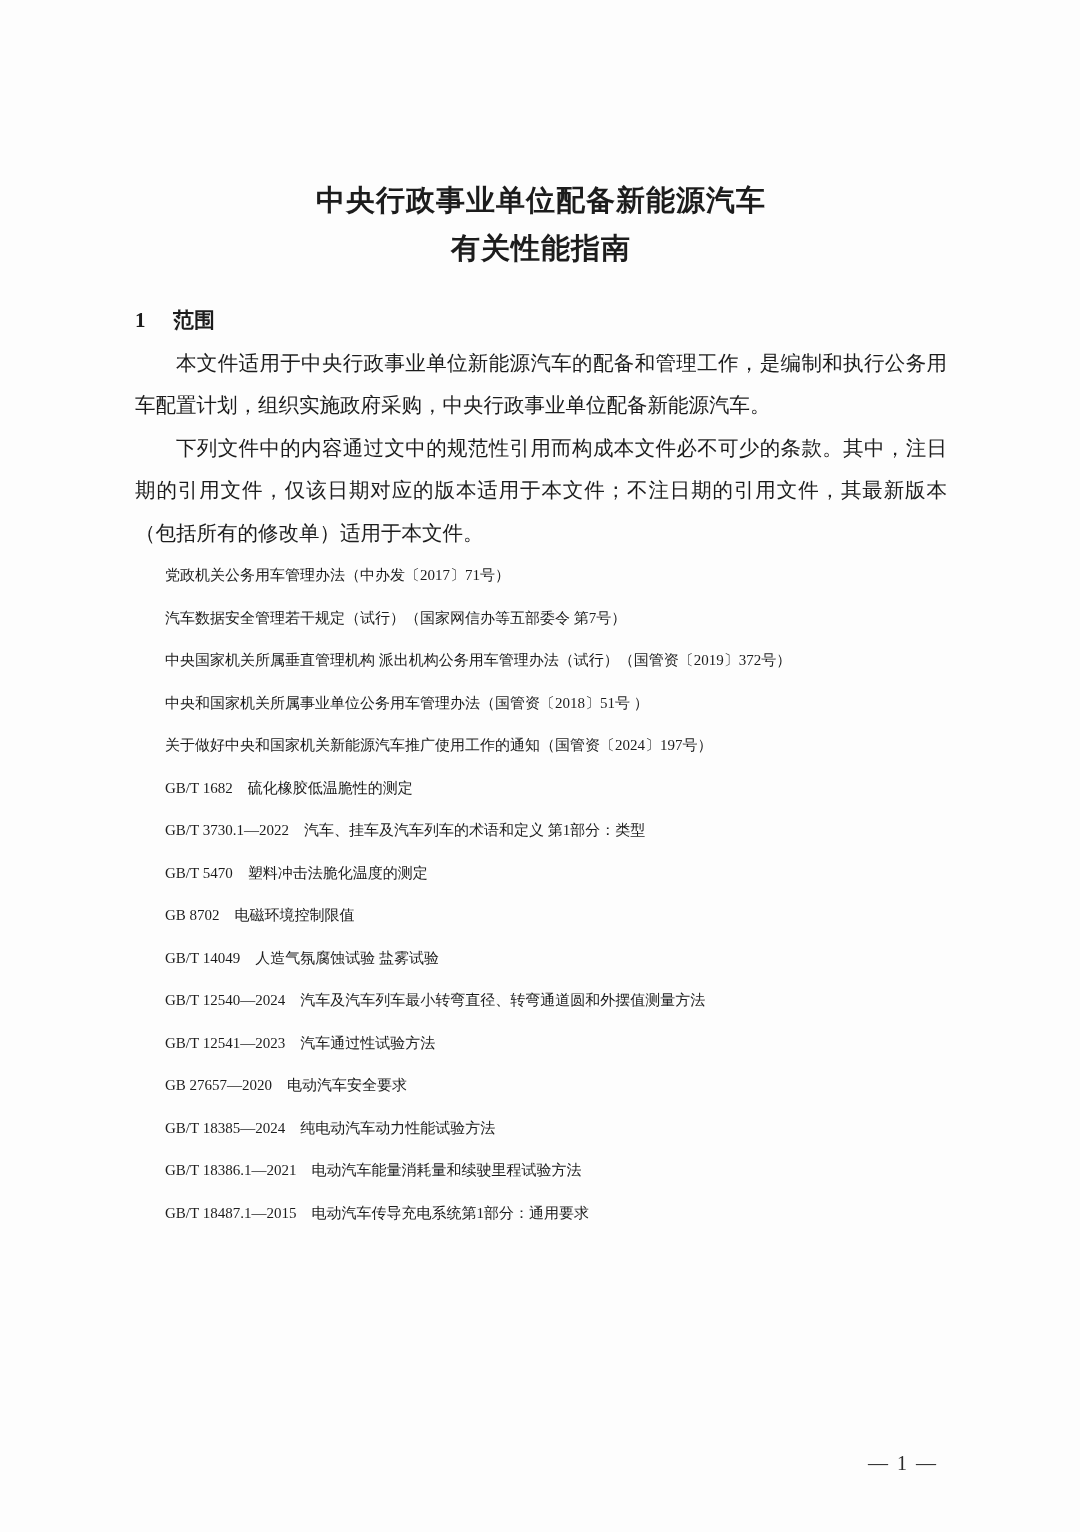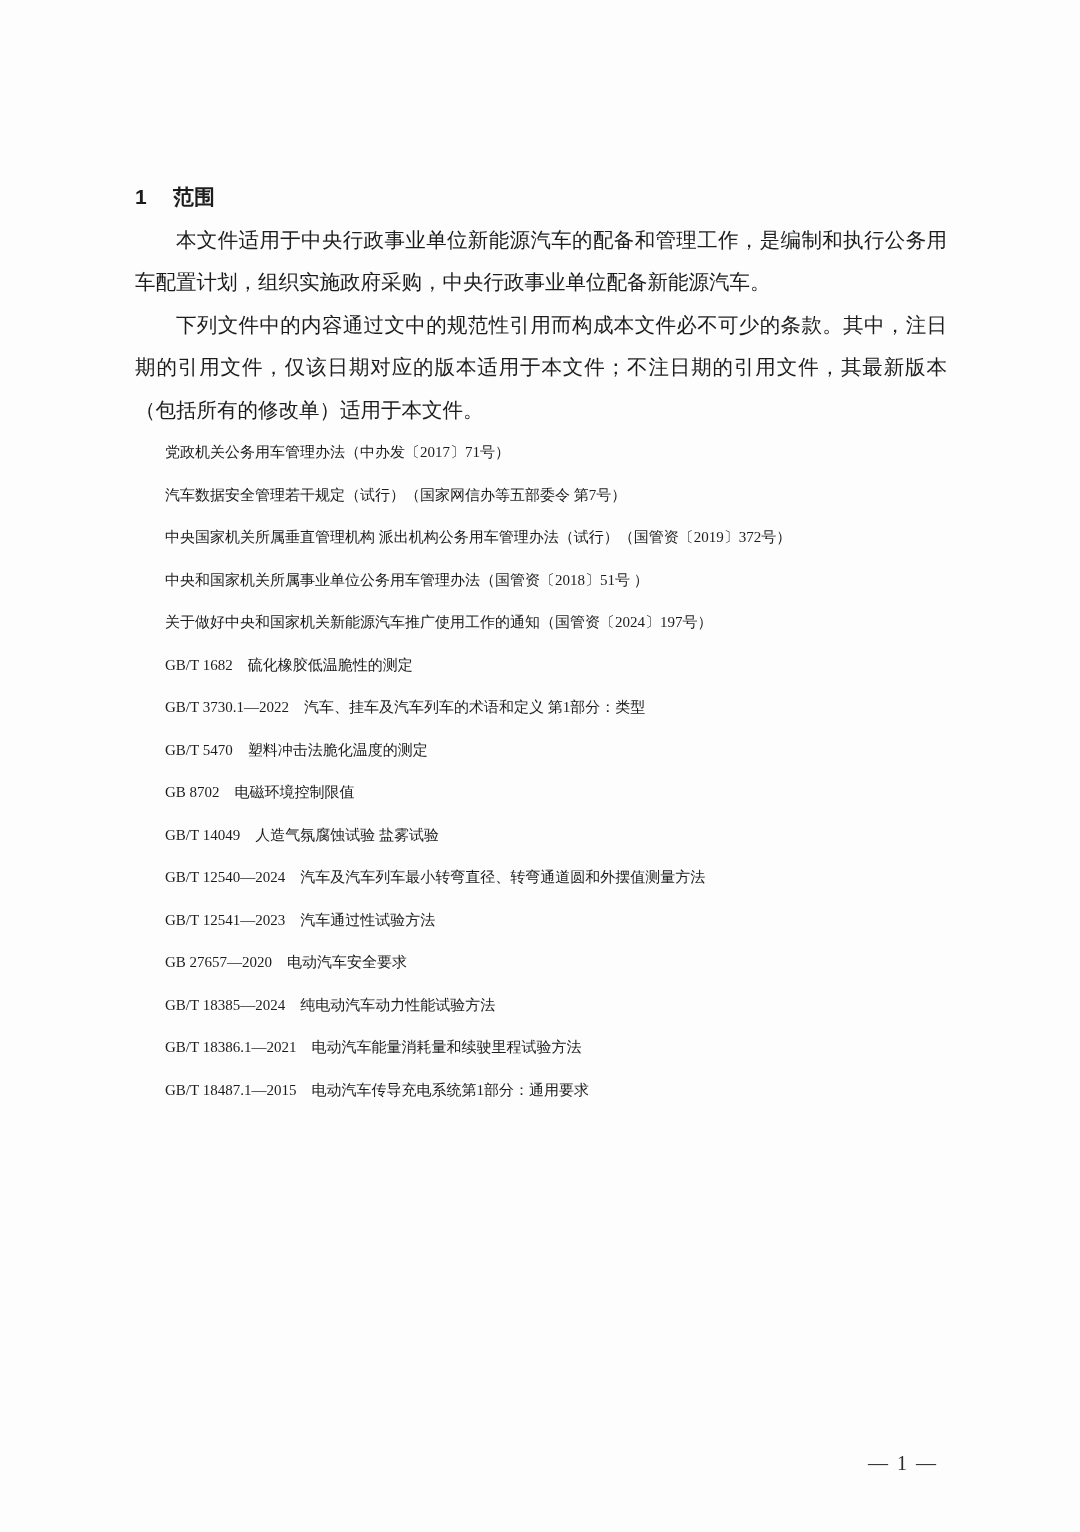--- a/index.html
+++ b/index.html
@@ -22,21 +22,21 @@
   .doc-title {
     text-align: center;
     font-family: "Liberation Sans", "DejaVu Sans", sans-serif;
     font-weight: 700;
     font-size: 29px;
     line-height: 48px;
     letter-spacing: 1px;
     margin-bottom: 27px;
   }
   .section-heading {
-    font-family: Liberation Sans, sans-serif;
+    font-family: Liberation Serif, serif;
     font-weight: 700;
     font-size: 21px;
     line-height: 42.5px;
     margin: 0;
   }
   .section-heading .sec-num {
     display: inline-block;
     min-width: 14px;
     margin-right: 24px;
   }
@@ -62,20 +62,24 @@
     line-height: 30px;
     color: #2a2a2a;
     letter-spacing: 2px;
   }
 </style>
 </head>
 <body>
 
 <div class="page">
 
+  <div class="doc-title">
+    <div>中央行政事业单位配备新能源汽车</div>
+    <div>有关性能指南</div>
+  </div>
 
   <h2 class="section-heading">
     <span class="sec-num">1</span><span>范围</span>
   </h2>
 
   <p class="body-para">本文件适用于中央行政事业单位新能源汽车的配备和管理工作，是编制和执行公务用车配置计划，组织实施政府采购，中央行政事业单位配备新能源汽车。</p>
 
 
   <p class="body-para">下列文件中的内容通过文中的规范性引用而构成本文件必不可少的条款。其中，注日期的引用文件，仅该日期对应的版本适用于本文件；不注日期的引用文件，其最新版本（包括所有的修改单）适用于本文件。</p>
 

